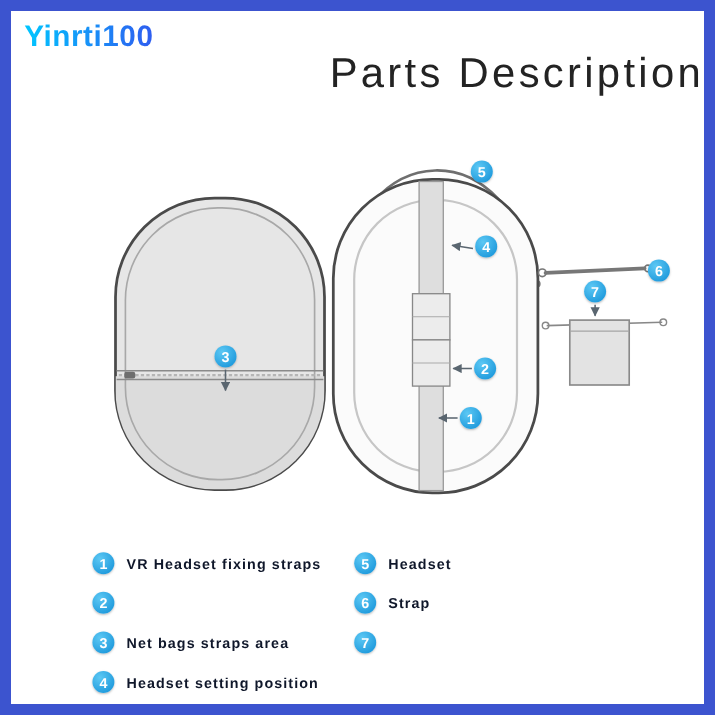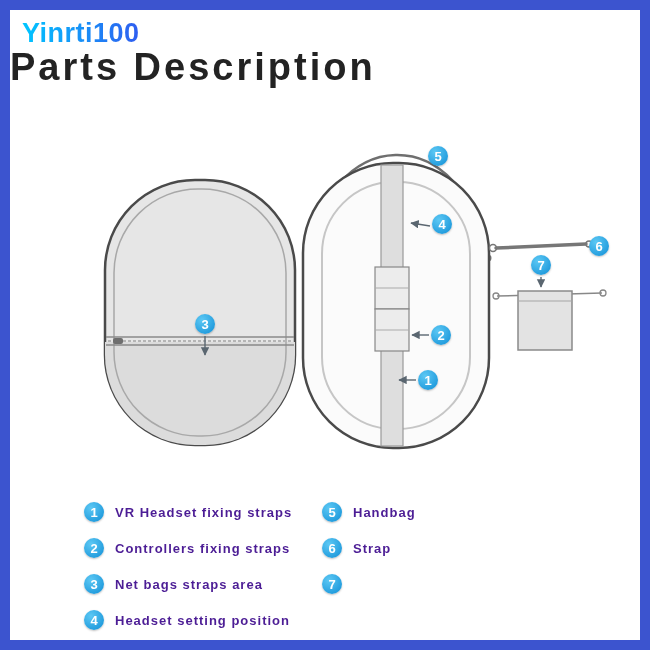--- a/index.html
+++ b/index.html
@@ -14,39 +14,39 @@
   }
   .watermark {
     position:absolute; left:12px; top:8px;
     font-size:27px; font-weight:bold; letter-spacing:0.5px;
     background:linear-gradient(90deg,#00c6ff,#2f5cf0);
     -webkit-background-clip:text; background-clip:text;
     -webkit-text-fill-color:transparent; color:transparent;
   }
   .title {
     position:absolute; left:0; top:36px; width:100%;
-    text-align:left;
-    font-size:38px; font-weight:700; letter-spacing:3px;
+    text-align:right;
+    font-size:38px; font-weight:400; letter-spacing:3px;
     color:#232323;
   }
   .diagram-svg { position:absolute; left:0; top:0; }
   .badge {
     position:absolute; width:20px; height:20px; border-radius:50%;
     background:radial-gradient(circle at 35% 30%, #5cc8f4, #0f8ed6);
     color:#fff; font-size:13px; font-weight:bold;
     display:flex; align-items:center; justify-content:center;
     box-shadow:0 1px 2px rgba(0,0,0,0.25);
   }
   .legend-col { position:absolute; }
   .legend-col.left { left:74px; top:492px; }
   .legend-col.right { left:312px; top:492px; }
   .legend-row { display:flex; align-items:center; gap:11px; margin-bottom:16px; height:20px; }
   .legend-row .badge { position:static; flex:0 0 auto; }
   .legend-label {
-    font-size:13px; font-weight:bold; letter-spacing:1px; color:#4c1d95;
+    font-size:13px; font-weight:bold; letter-spacing:1px; color:#0f172a;
     white-space:nowrap;
   }
 </style>
 </head>
 <body>
 
 <div class="page">
 
   <div class="watermark">Yinrti100</div>
   <div class="title">Parts Description</div>
@@ -144,42 +144,41 @@
     <div class="legend-row">
       <div class="badge">
           <span>1</span>
         </div>
       <div class="legend-label">VR Headset fixing straps</div>
     </div>
     <div class="legend-row">
       <div class="badge">
           <span>2</span>
         </div>
-      <div class="legend-label">Controllers fixing straps</div>
     </div>
     <div class="legend-row">
       <div class="badge">
           <span>3</span>
         </div>
       <div class="legend-label">Net bags straps area</div>
     </div>
     <div class="legend-row">
       <div class="badge">
           <span>4</span>
         </div>
       <div class="legend-label">Headset setting position</div>
     </div>
   </div>
 
   <div class="legend-col right">
     <div class="legend-row">
       <div class="badge">
           <span>5</span>
         </div>
-      <div class="legend-label">Handbag</div>
+      <div class="legend-label">Headset</div>
     </div>
     <div class="legend-row">
       <div class="badge">
           <span>6</span>
         </div>
       <div class="legend-label">Strap</div>
     </div>
     <div class="legend-row">
       <div class="badge">
           <span>7</span>

